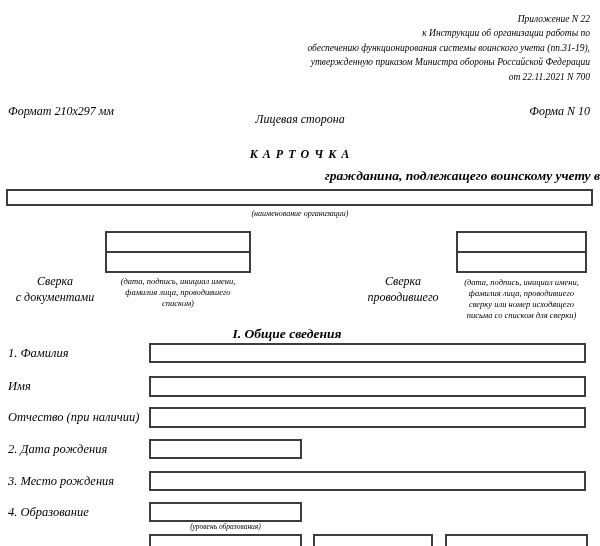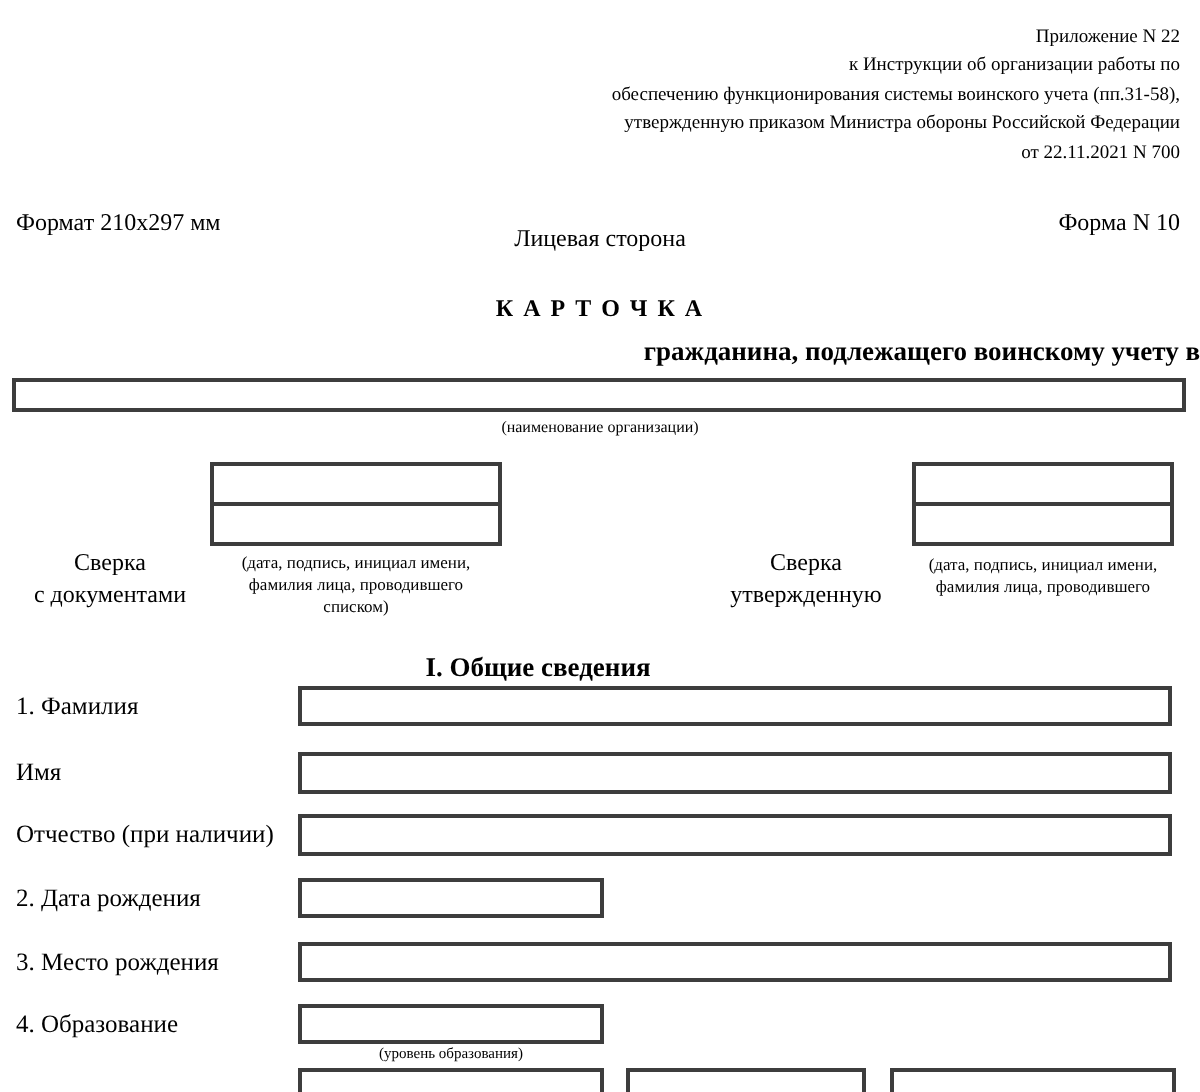--- a/index.html
+++ b/index.html
@@ -1,21 +1,21 @@
 <!DOCTYPE html>
 <html><head>
 <meta charset="utf-8">
 <style>
   html,body{margin:0;padding:0;}
   body{
     width:600px;height:546px;position:relative;overflow:hidden;
     background:#ffffff;color:#000;
     font-family:"Liberation Serif","DejaVu Serif",serif;
   }
-  .abs{position:absolute;}
+  .abs{position:absolute;font-style:italic;}
   .box{
     position:absolute;box-sizing:border-box;background:#fff;
     border:2px solid #3d3d3d;
   }
   .appendix{
     top:12px;right:10px;left:0;text-align:right;
     font-size:9.5px;line-height:14.4px;
   }
   .fmt{top:104px;left:8px;font-size:12px;}
   .formnum{top:104px;right:10px;font-size:12px;text-align:right;}
@@ -28,33 +28,33 @@
   .sync-label{font-size:12px;line-height:16.2px;text-align:center;top:233px;margin-top:40px;}
   .sync-label-left{left:4px;width:102px;}
   .sync-label-right{left:350px;width:106px;}
   .sync-box{top:231px;height:42px;display:flex;flex-direction:column;padding:0;}
   .sync-box-left{left:105px;width:146px;}
   .sync-box-right{left:456px;width:131px;}
   .sync-cell{flex:1;}
   .sync-cell-2{border-top:2px solid #3d3d3d;}
   .sync-caption-left{left:105px;top:276px;width:146px;}
   .sync-caption-right{left:449px;top:277px;width:145px;}
-  .heading{top:326px;left:0;width:538px;text-align:center;font-size:13.5px;font-weight:bold;}
+  .heading{top:326px;left:0;width:538px;text-align:center;font-size:13.5px;font-weight:bold;padding-left:18px;}
   .field-label{left:8px;font-size:12.5px;white-space:nowrap;}
   .edu-caption{left:149px;top:522px;width:153px;font-size:7.5px;text-align:center;}
 </style>
 </head>
 <body>
 
 <div>
 
   <div class="abs appendix">
     <div>Приложение N 22</div>
     <div>к Инструкции об организации работы по</div>
-    <div>обеспечению функционирования системы воинского учета (пп.31-58),</div>
+    <div>обеспечению функционирования системы воинского учета (пп.31-19),</div>
     <div>утвержденную приказом Министра обороны Российской Федерации</div>
     <div>от 22.11.2021 N 700</div>
   </div>
 
   <div class="abs fmt">Формат 210х297 мм</div>
   <div class="abs formnum">Форма N 10</div>
 
   <div class="abs side">Лицевая сторона</div>
   <div class="abs title">К А Р Т О Ч К А</div>
   <div class="abs subtitle">гражданина, подлежащего воинскому учету в</div>
@@ -71,29 +71,31 @@
     <div class="sync-cell sync-cell-2"></div>
   </div>
   <div class="abs caption sync-caption-left">
     <div>(дата, подпись, инициал имени,</div>
     <div>фамилия лица, проводившего</div>
     <div>списком)</div>
   </div>
 
   <div class="abs sync-label sync-label-right">
     <div>Сверка</div>
-    <div>утвержденную</div>
+    <div>проводившего</div>
   </div>
   <div class="box sync-box sync-box-right">
     <div class="sync-cell"></div>
     <div class="sync-cell sync-cell-2"></div>
   </div>
   <div class="abs caption sync-caption-right">
     <div>(дата, подпись, инициал имени,</div>
     <div>фамилия лица, проводившего</div>
+    <div>сверку или номер исходящего</div>
+    <div>письма со списком для сверки)</div>
   </div>
 
   <div class="abs heading">I. Общие сведения</div>
 
   <div class="abs field-label" style="top:346px">1. Фамилия</div>
   <div class="box" style="left:149px;top:343px;width:437px;height:20px"></div>
 
   <div class="abs field-label" style="top:379px">Имя</div>
   <div class="box" style="left:149px;top:376px;width:437px;height:21px"></div>
 

